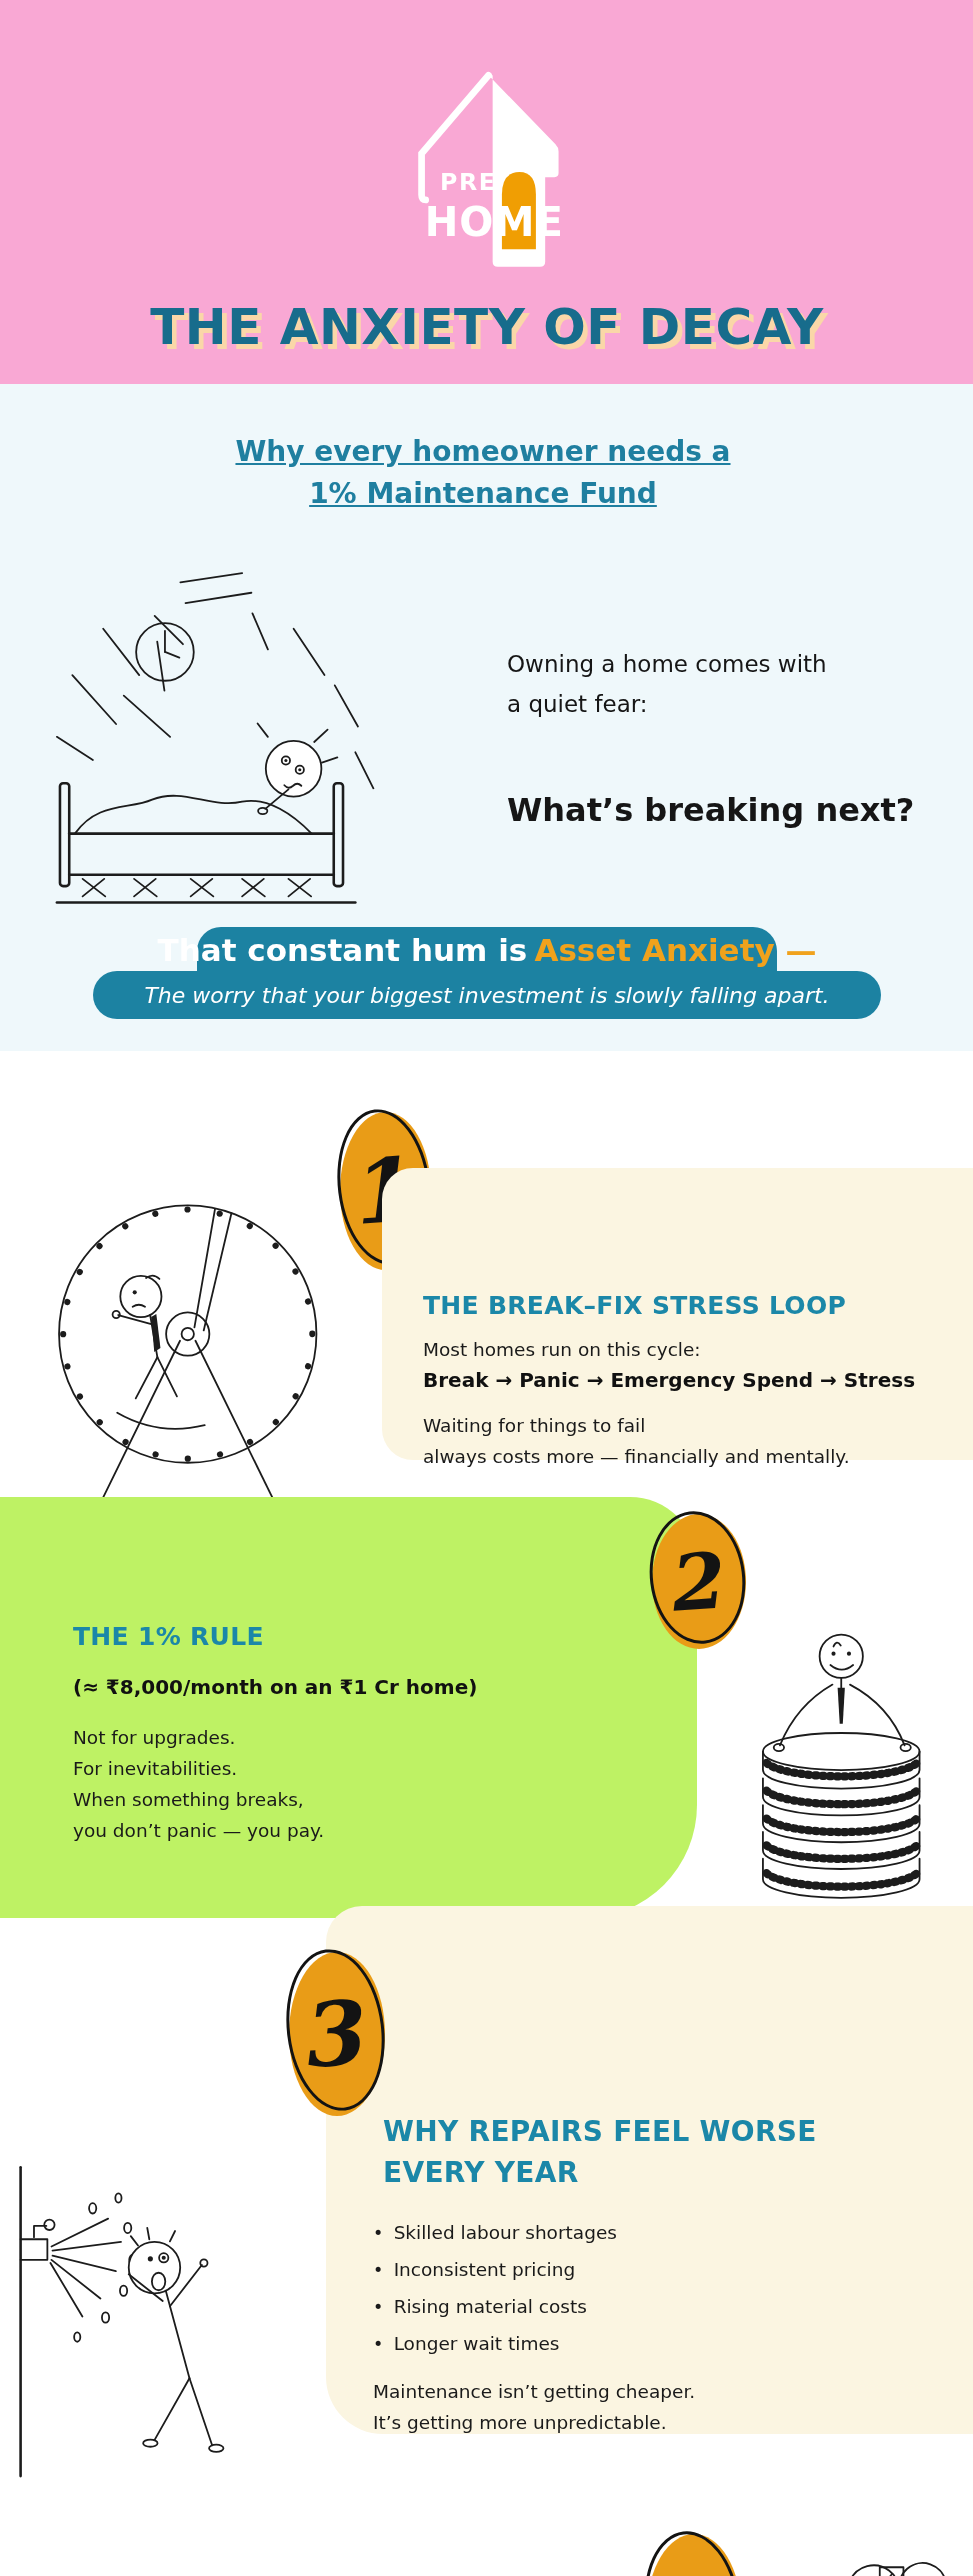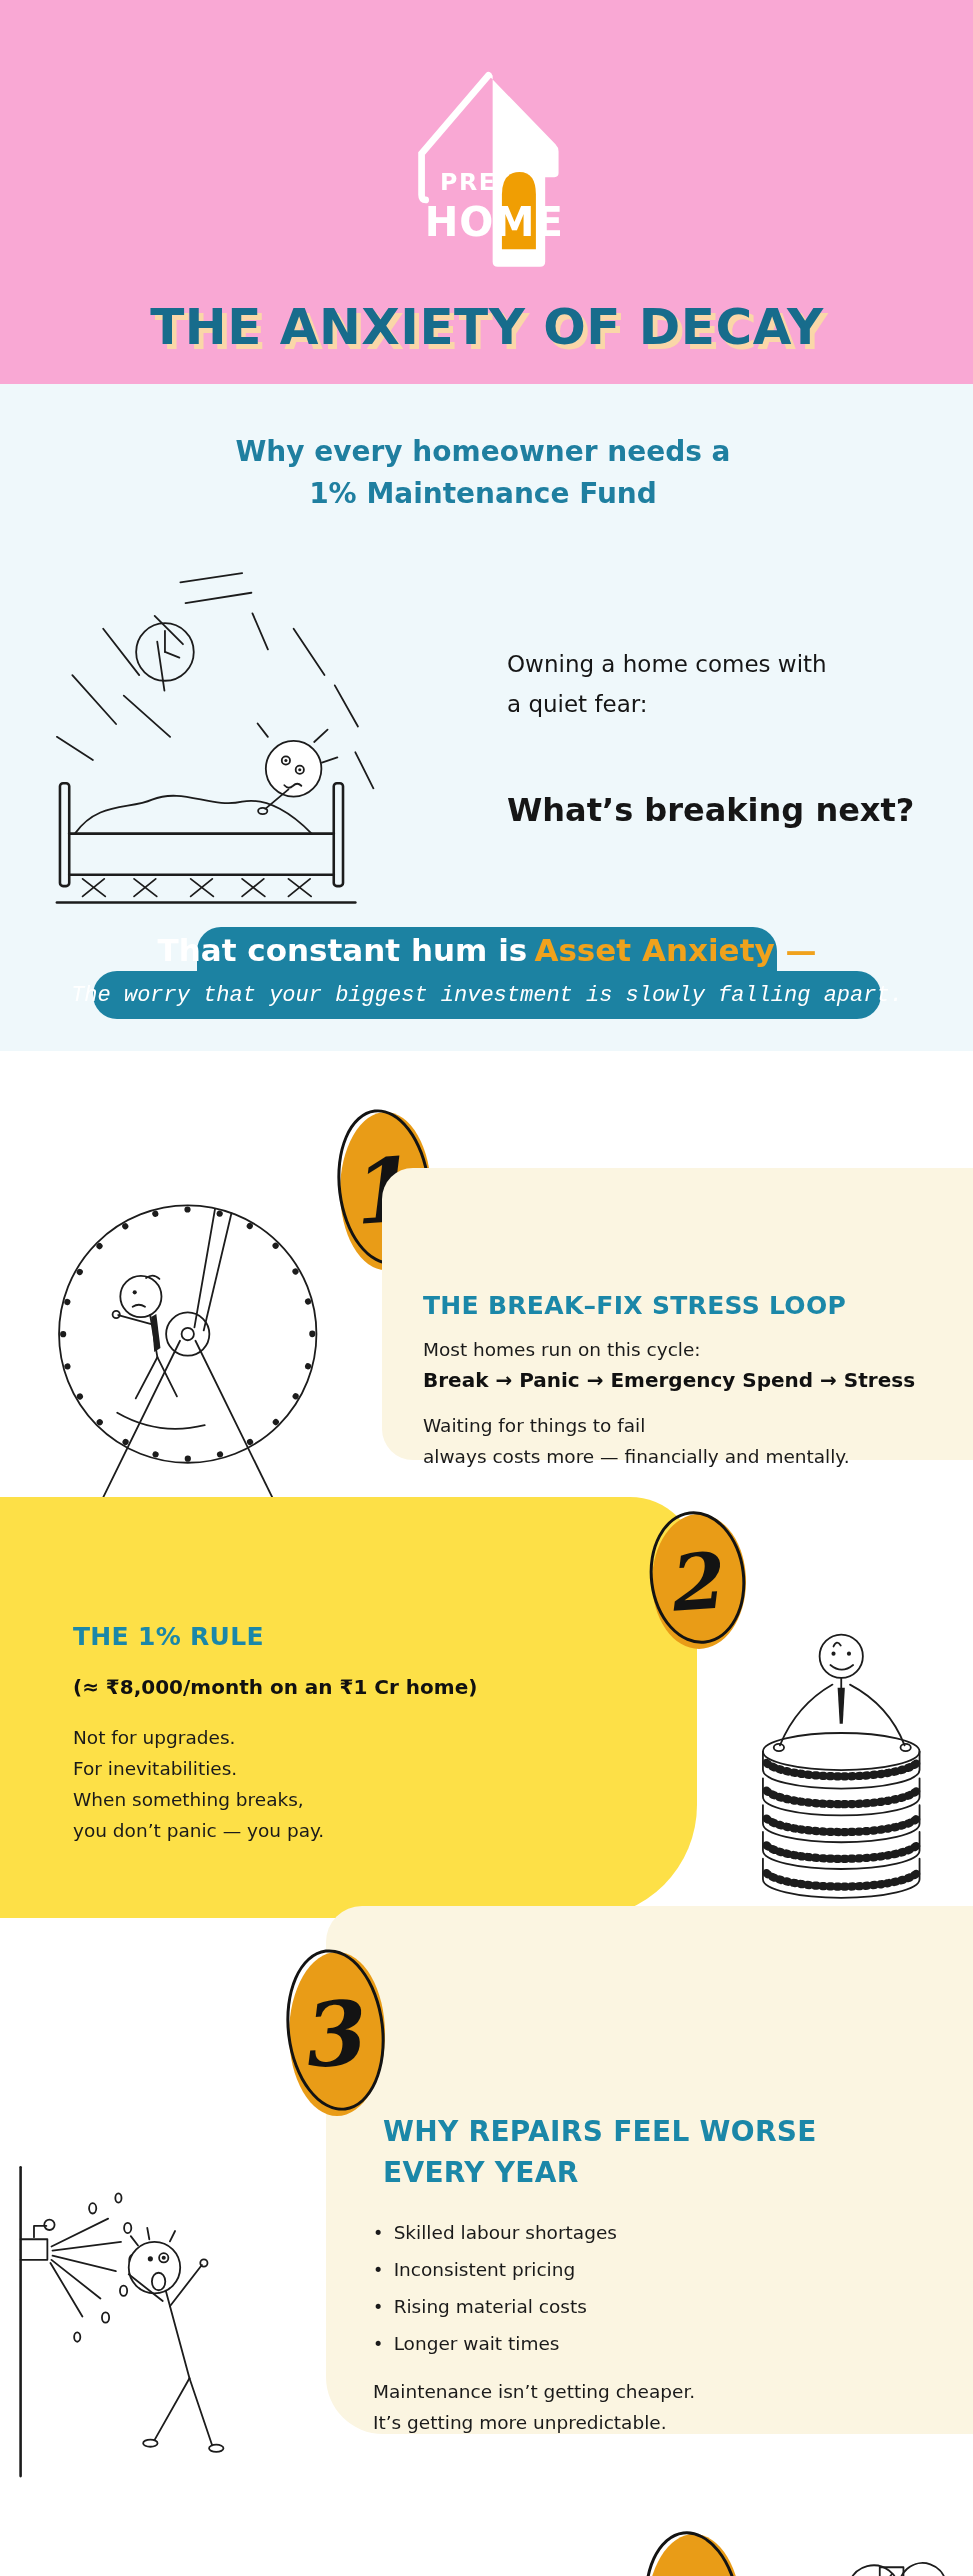--- a/index.html
+++ b/index.html
@@ -9,37 +9,37 @@
 
   
   .header{left:0;top:0;width:974px;height:384px;background:#f9a8d4;}
   .logo{left:410px;top:66px;width:155px;height:206px;}
   .title{left:0;top:264px;width:974px;text-align:center;font-size:50px;font-weight:800;
          letter-spacing:0.5px;color:#176C8C;text-shadow:4.6px 4.6px 0 rgba(250,223,160,0.85);}
 
   
   .intro-bg{left:0;top:384px;width:974px;height:667px;background:#EFF8FB;}
   .subtitle{left:0;top:431px;width:966px;text-align:center;font-size:28px;line-height:1.5;
-            font-weight:800;color:#1F7FA0;}
+            font-weight:800;color:#1F7FA0;text-decoration:underline;}
   .bed-illo{left:26px;top:567px;width:422px;height:350px;}
   .intro-text{left:507px;top:644px;width:412px;font-size:23px;line-height:1.75;color:#161616;}
   .intro-bold{margin-top:57px;font-size:32px;font-weight:800;}
   .callout{left:0;top:927px;width:974px;}
   .callout-top{margin:0 auto;width:580px;height:45px;background:#1C82A2;border-radius:24px 24px 0 0;
                display:flex;align-items:center;justify-content:center;}
   .callout-bottom{margin:0 auto;width:788px;height:48px;background:#1C82A2;border-radius:26px;
-                  display:flex;align-items:center;justify-content:center;margin-top:-1px;font-family:Liberation Mono, monospace;}
+                  display:flex;align-items:center;justify-content:center;margin-top:-1px;}
   .callout-line1{font-size:31px;font-weight:800;color:#ffffff;white-space:nowrap;}
   .callout-line1 .hl{color:#F0A21C;margin-left:7.2px;}
   .callout-line2{font-size:22px;font-style:italic;color:#ffffff;white-space:nowrap;}
 
   
   .card{box-sizing:border-box;}
   .cream{background:#FBF5E1;}
-  .blue{background:#fde047;}
+  .blue{background:#bef264;}
   .heading{font-size:25px;font-weight:800;color:#1B87A8;letter-spacing:0.3px;}
   .body-line{font-size:18.5px;line-height:1.68;color:#1a1a1a;}
   .bold-line{font-size:20px;line-height:1.5;font-weight:800;color:#111111;}
   .gap28{height:14.4px;} .gap40{height:20.6px;}
 
   .card1{left:382px;top:1168px;width:660px;height:292px;border-radius:31px;padding:123px 31px 0 41px;}
   .wheel-illo{left:40px;top:1182px;width:296px;height:335px;}
 
   .card2{left:0;top:1497px;width:697px;height:421px;border-radius:0 67px 113px 0;padding:125px 72px 0 73px;}
   .coins-illo{left:719px;top:1597px;width:245px;height:322px;}

